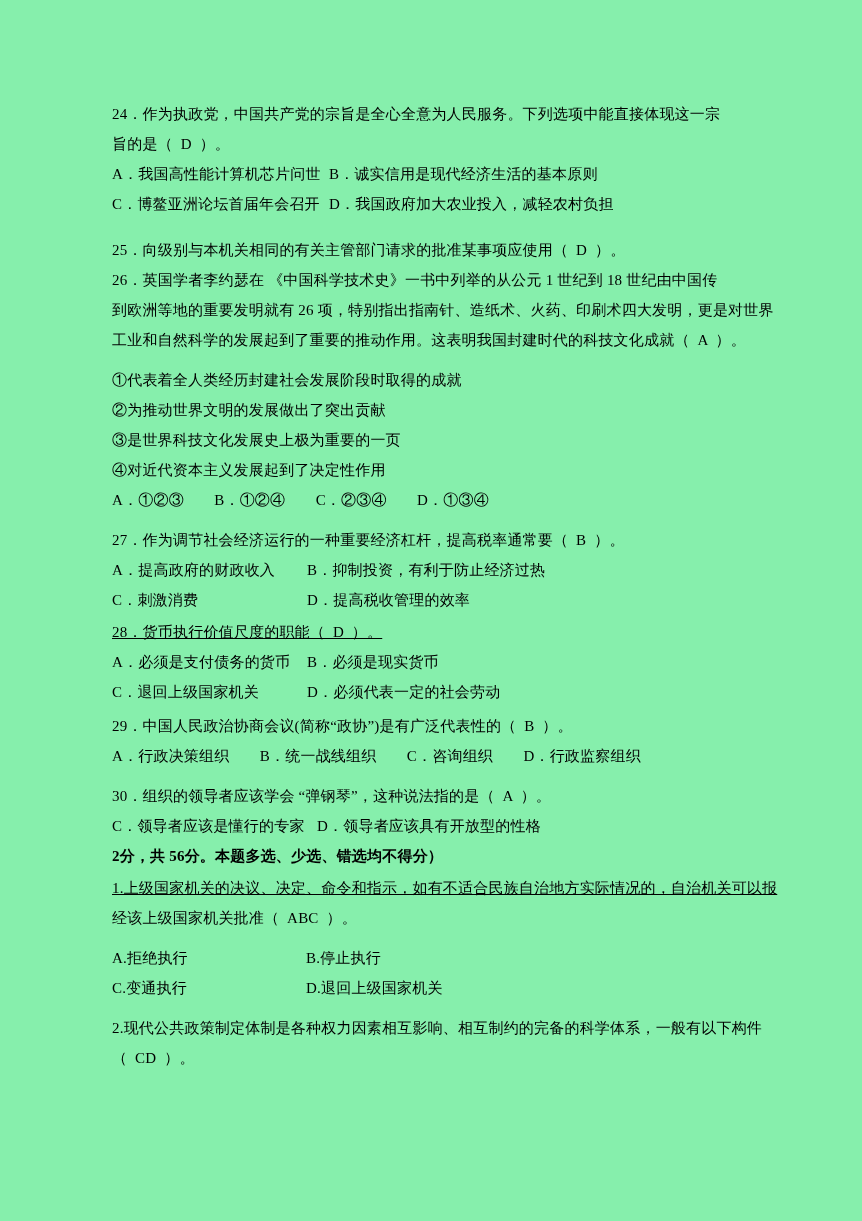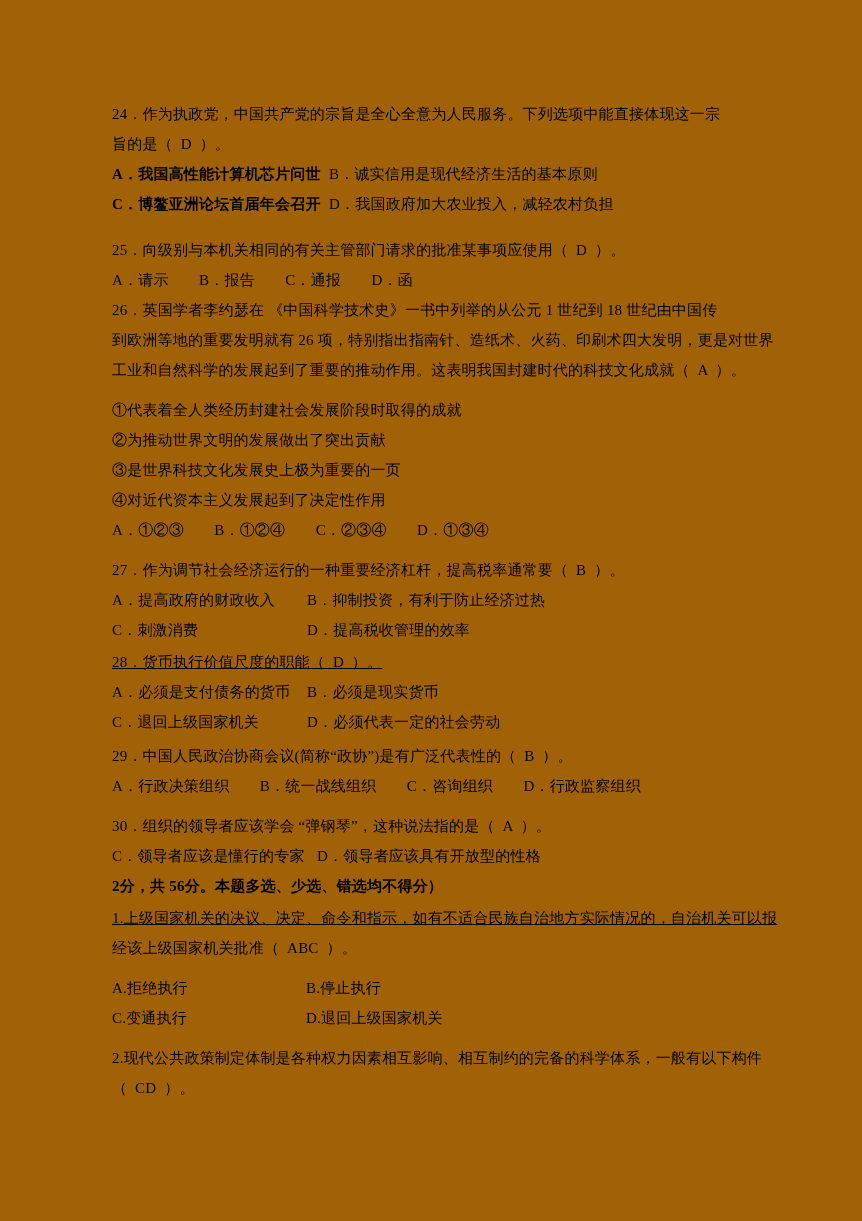--- a/index.html
+++ b/index.html
@@ -9,38 +9,38 @@
     height: 1221px;
     position: relative;
     font-family: "Liberation Serif", "DejaVu Serif", serif;
     color: #000000;
     overflow: hidden;
   }
   .page {
     position: absolute;
     left: 0; top: 0;
     width: 862px; height: 1221px;
-    background: #a16207;
+    background: #86efac;
   }
   .content {
     position: absolute;
     left: 112px;
     top: 103px;
     width: 660px;
     font-size: 15px;
   }
   .line {
     height: 30px;
     line-height: 22px;
     white-space: pre;
     letter-spacing: 0.2px;
   }
   .bold { font-weight: bold; }
   .optL { display: inline-block; }
-  .w217 { width: 217px; font-weight: bold; }
+  .w217 { width: 217px; }
   .w195 { width: 195px; }
   .w205 { width: 205px; }
   .w194 { width: 194px; }
   .mt2  { margin-top: 2px; text-decoration: underline; }
   .mt3  { margin-top: 10px; }
   .mt4  { margin-top: 4px; }
   .mt8  { margin-top: 16px; }
   .mt10 { margin-top: 10px; }
 </style>
 </head>
@@ -48,21 +48,20 @@
 
 <div class="page">
   <div class="content">
 
     <div class="line">24．作为执政党，中国共产党的宗旨是全心全意为人民服务。下列选项中能直接体现这一宗</div>
     <div class="line">旨的是（  D  ）。</div>
     <div class="line"><span class="optL w217">A．我国高性能计算机芯片问世</span><span>B．诚实信用是现代经济生活的基本原则</span></div>
     <div class="line"><span class="optL w217">C．博鳌亚洲论坛首届年会召开</span><span>D．我国政府加大农业投入，减轻农村负担</span></div>
 
     <div class="line mt8">25．向级别与本机关相同的有关主管部门请求的批准某事项应使用（  D  ）。</div>
-    <div class="line">A．请示　　B．报告　　C．通报　　D．函</div>
 
     <div class="line">26．英国学者李约瑟在 《中国科学技术史》一书中列举的从公元 1 世纪到 18 世纪由中国传</div>
     <div class="line">到欧洲等地的重要发明就有 26 项，特别指出指南针、造纸术、火药、印刷术四大发明，更是对世界</div>
     <div class="line">工业和自然科学的发展起到了重要的推动作用。这表明我国封建时代的科技文化成就（  A  ）。</div>
     <div class="line mt10">①代表着全人类经历封建社会发展阶段时取得的成就</div>
     <div class="line">②为推动世界文明的发展做出了突出贡献</div>
     <div class="line">③是世界科技文化发展史上极为重要的一页</div>
     <div class="line">④对近代资本主义发展起到了决定性作用</div>
     <div class="line">A．①②③　　B．①②④　　C．②③④　　D．①③④</div>
 

